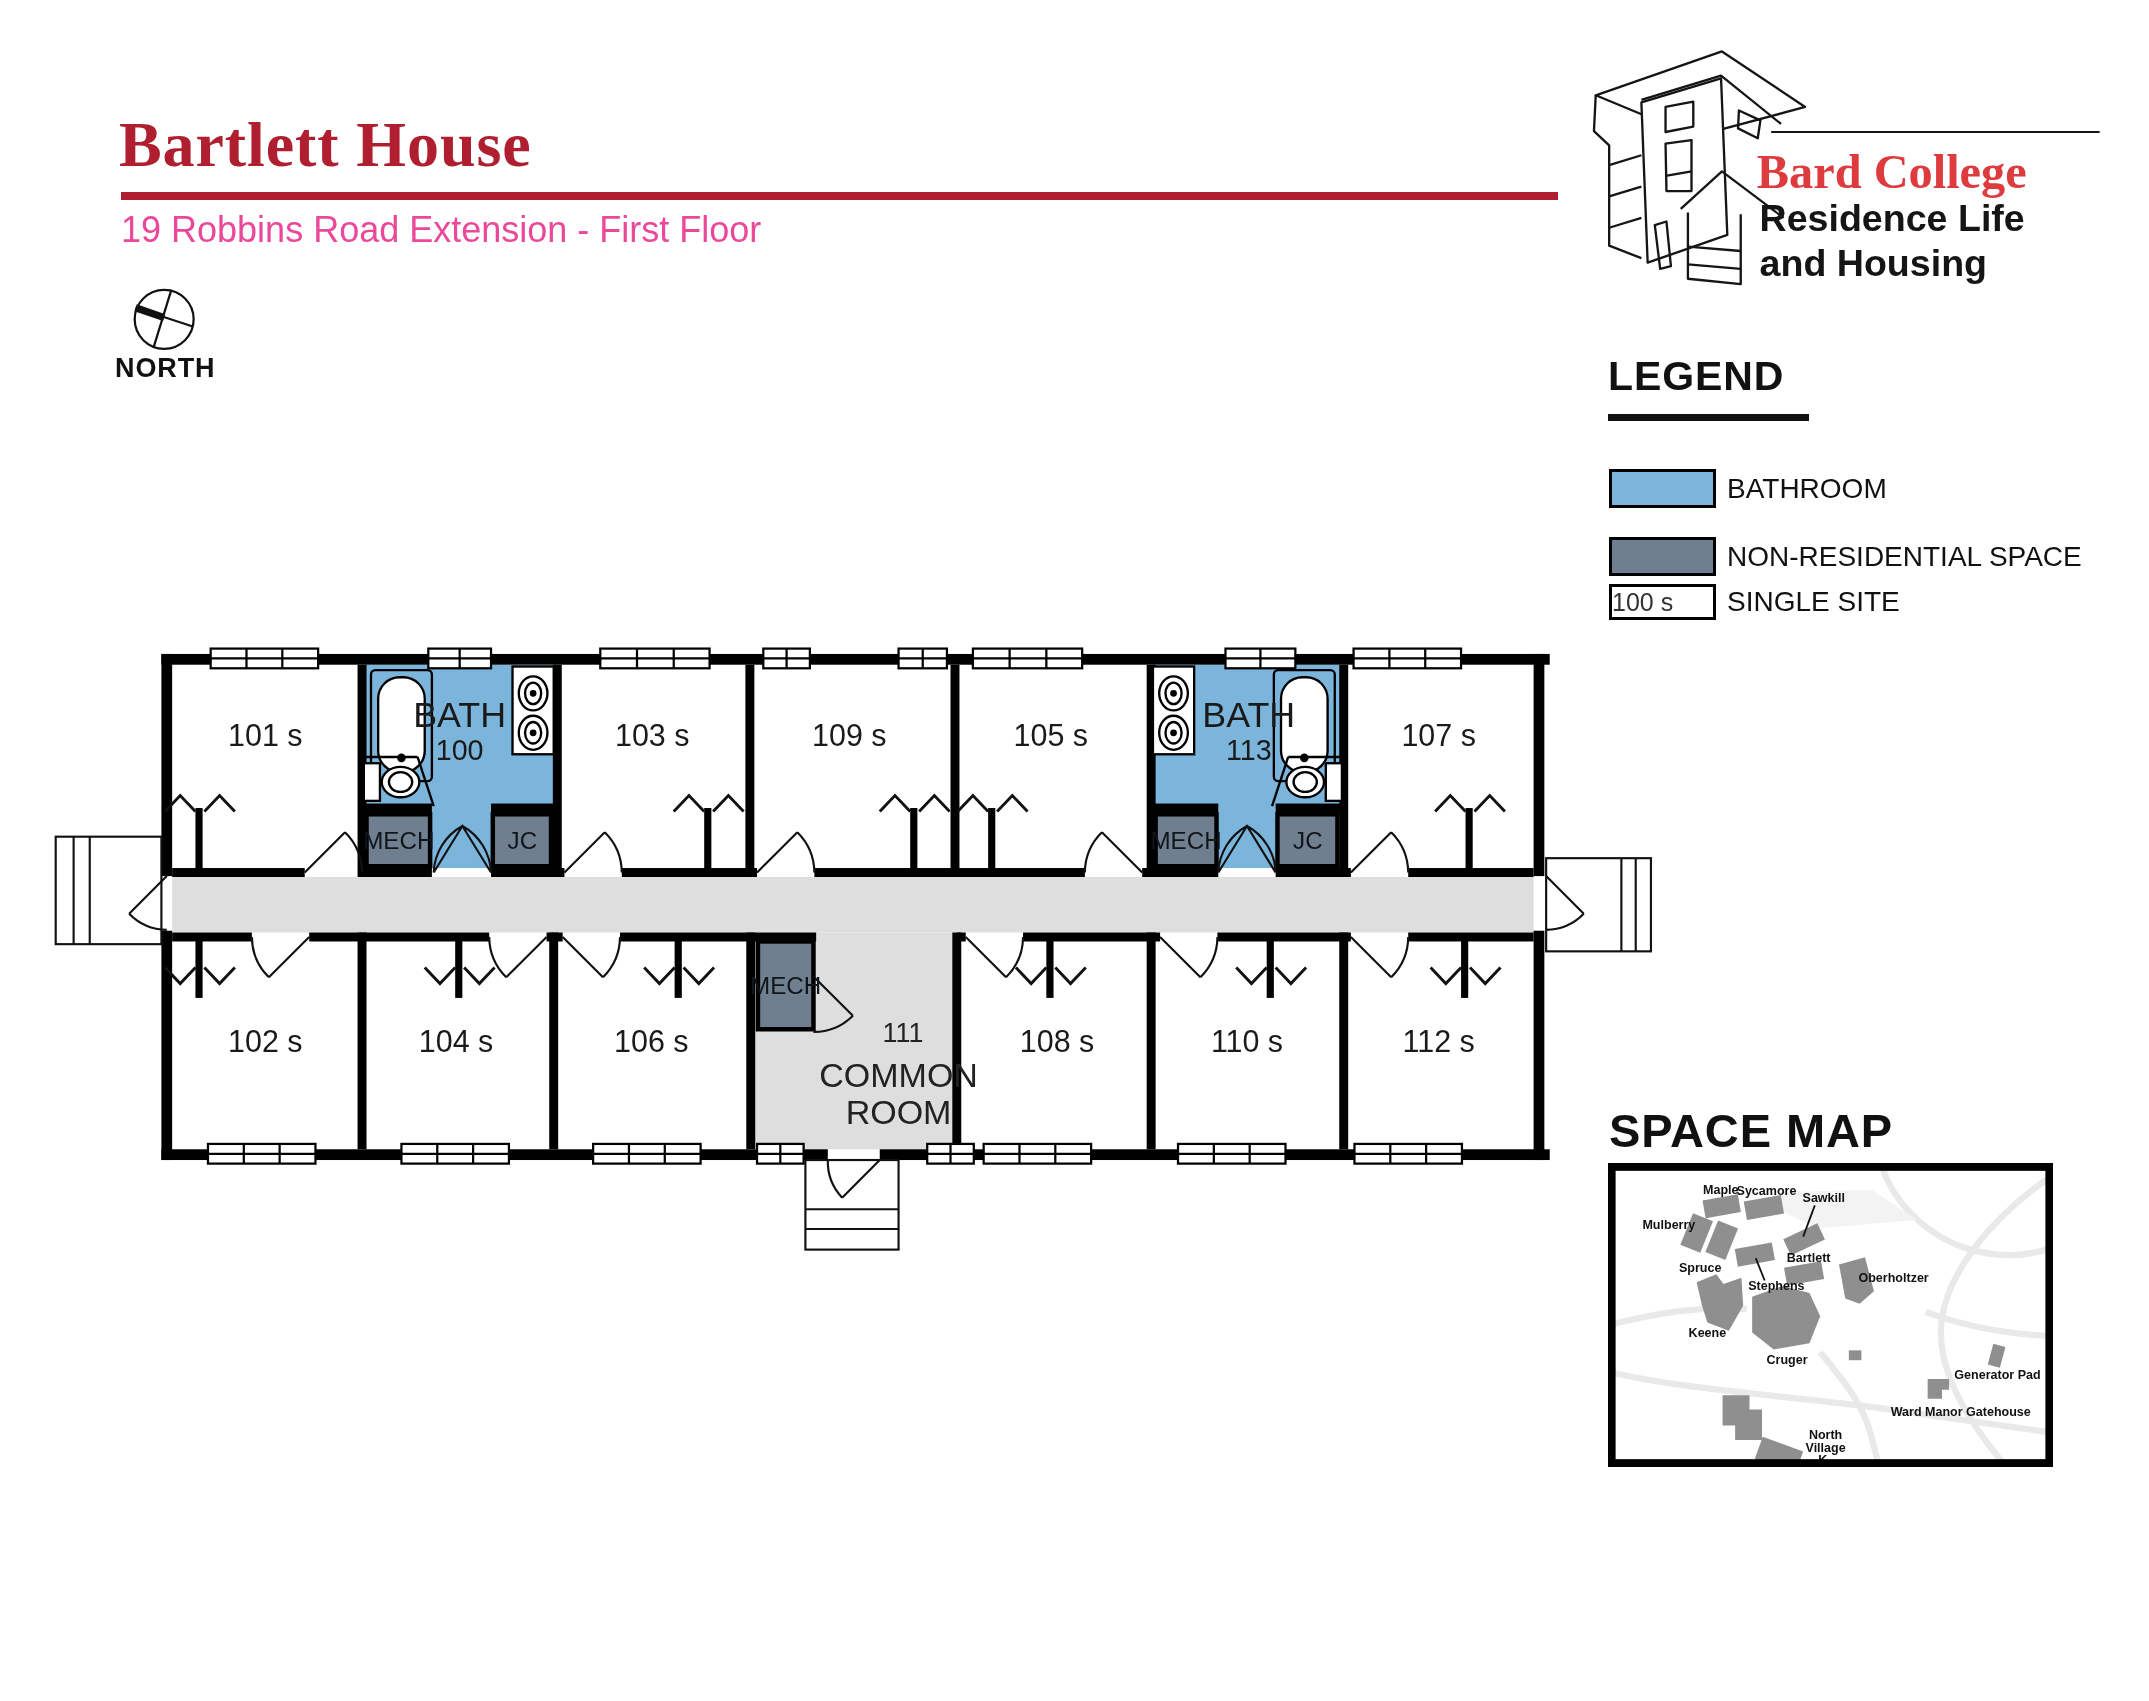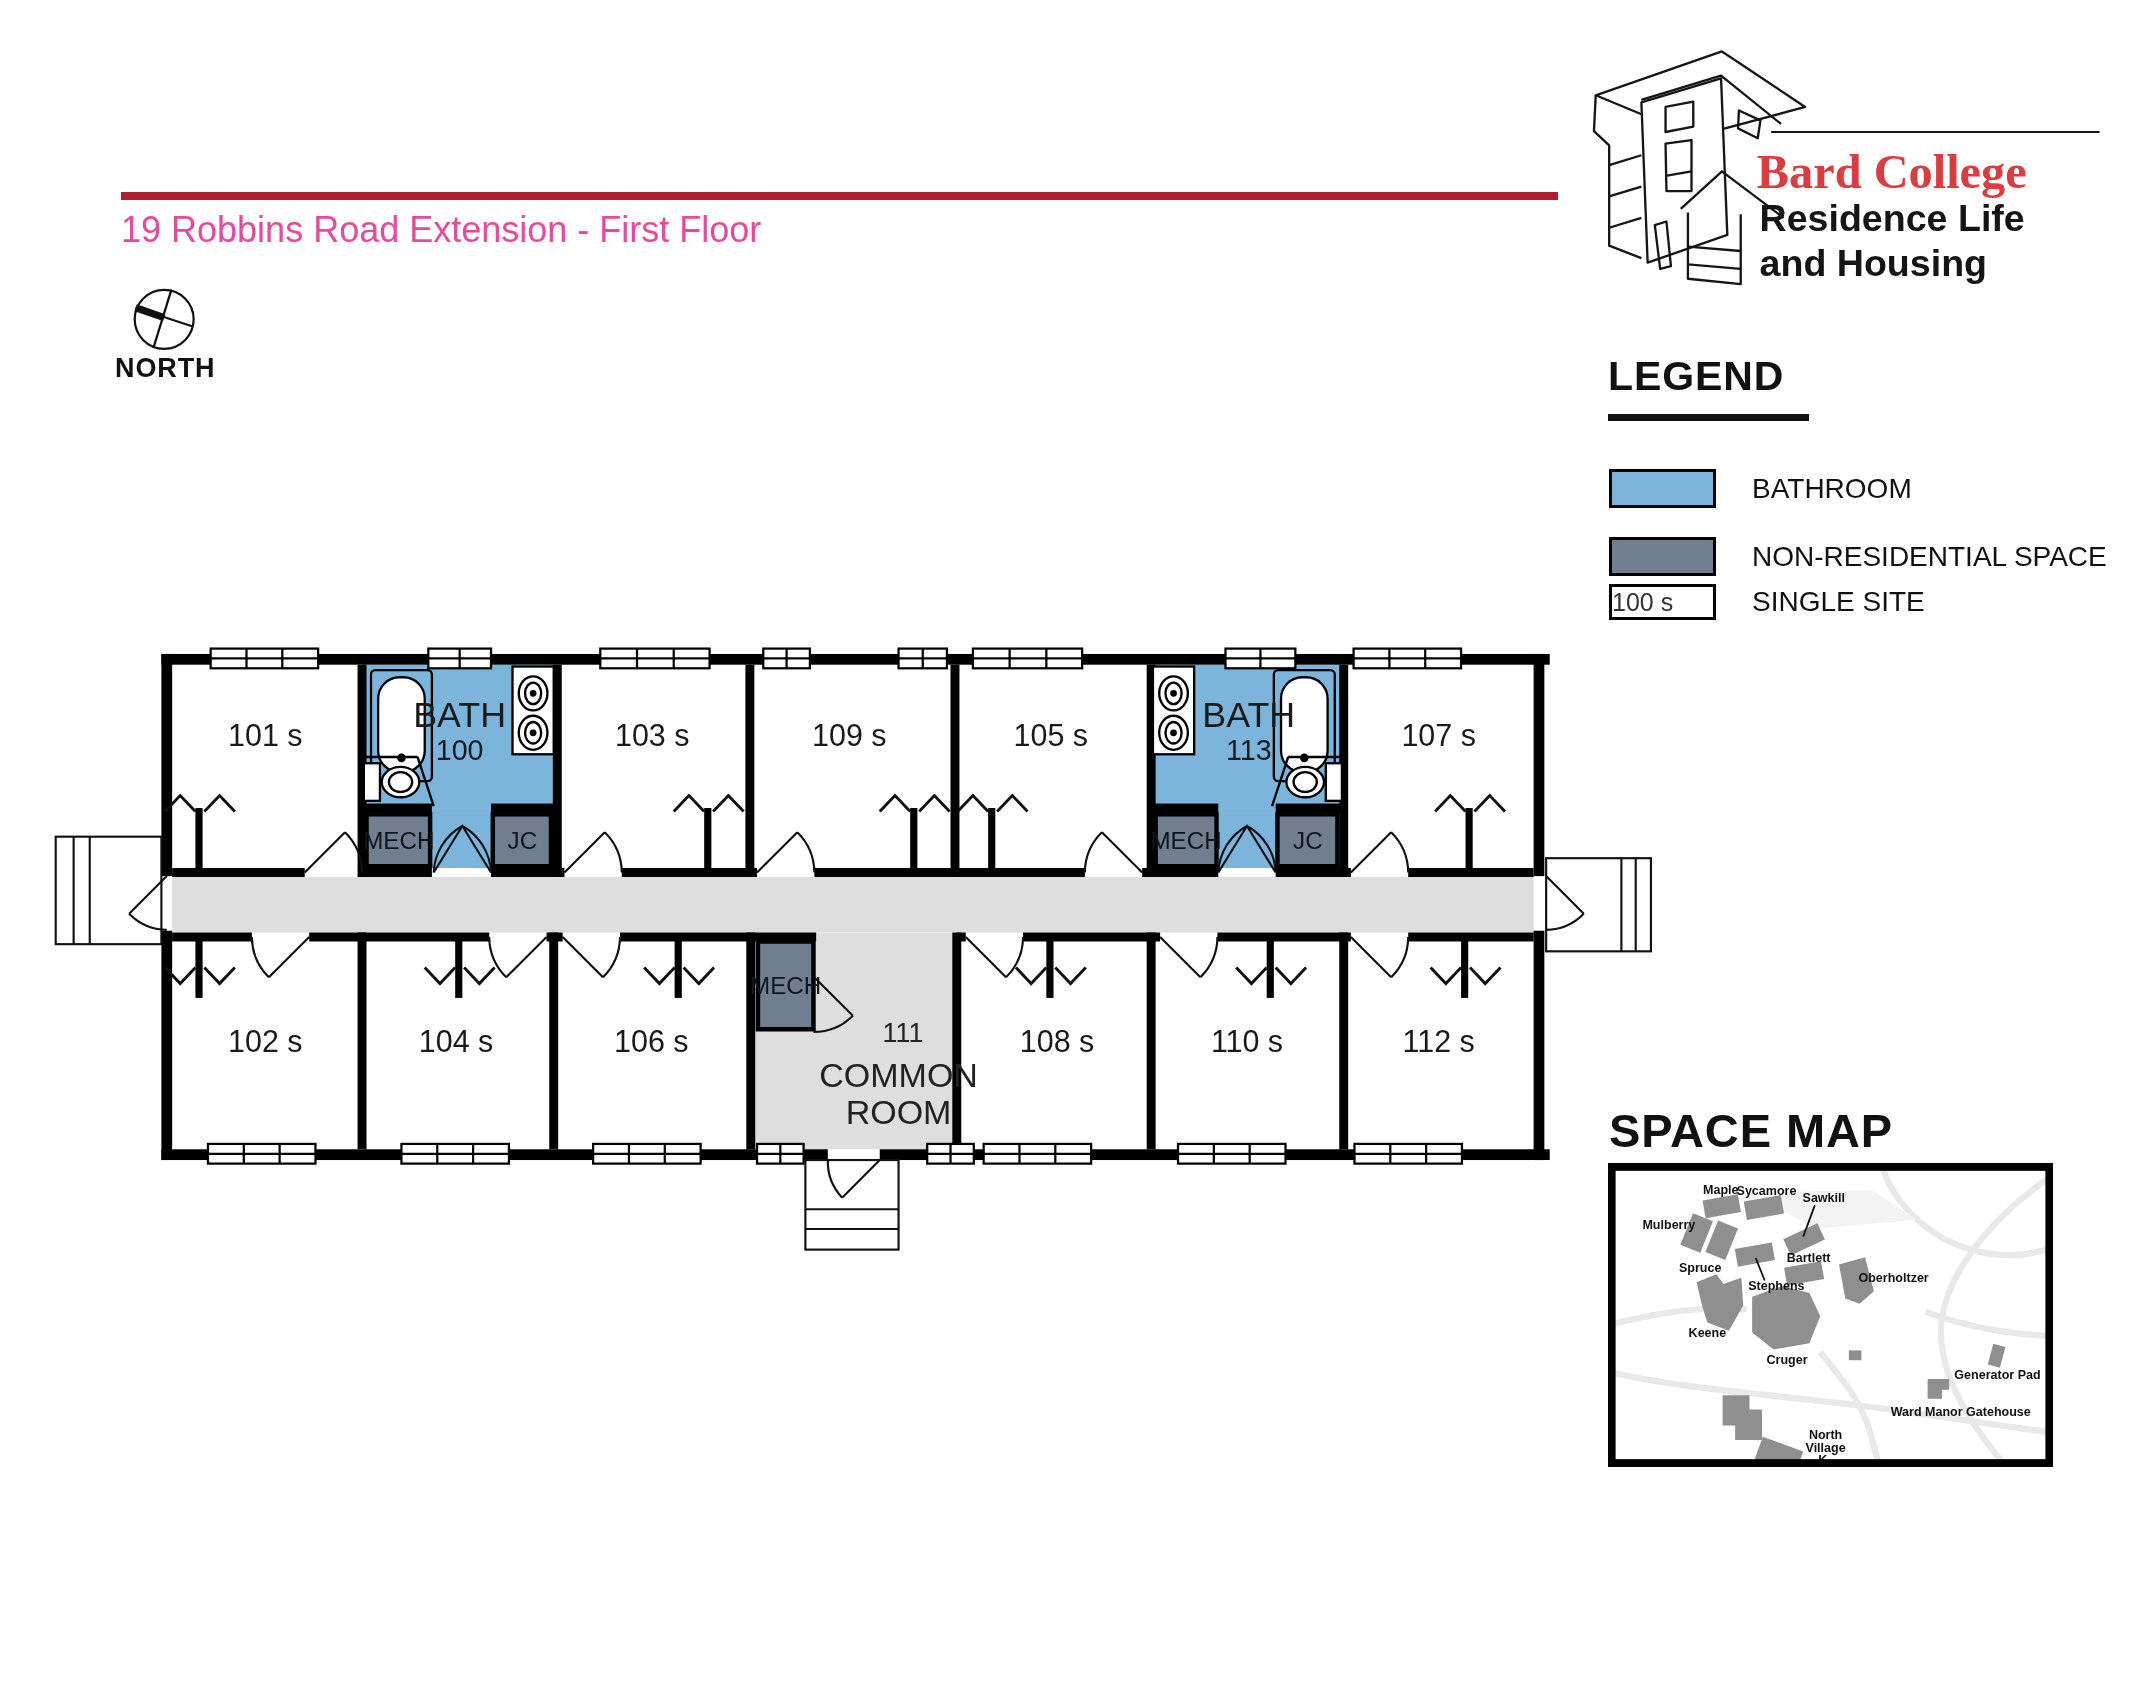--- a/index.html
+++ b/index.html
@@ -6,21 +6,21 @@
   .page{position:relative;width:2149px;height:1702px;background:#fff;overflow:hidden;
         font-family:"Liberation Sans",sans-serif;color:#111;}
   .abs{position:absolute;}
   .title{font-family:"Liberation Serif",serif;font-weight:bold;font-size:64px;color:#AF1F2F;
          letter-spacing:0.9px;line-height:1;}
   .subtitle{font-size:36px;color:#ec4899;line-height:1;}
   .rule{background:#AF1F2F;height:8px;}
   .north-label{font-size:27px;font-weight:bold;letter-spacing:0.9px;text-align:center;}
   .legend-title{font-size:41px;font-weight:bold;letter-spacing:0.9px;line-height:1;}
   .legend-underline{background:#111;height:7.2px;}
-  .legend-row{display:flex;align-items:center;gap:36px;}
+  .legend-row{display:flex;align-items:center;gap:11px;}
   .swatch{width:107px;height:39px;border:3.6px solid #000;box-sizing:border-box;}
   .swatch-bath{background:#7CB5DC;}
   .swatch-nonres{background:#6F7F8F;}
   .swatch-single{background:#fff;height:36px;display:flex;align-items:center;justify-content:flex-start;
                  font-size:25px;color:#333;}
   .legend-label{font-size:28px;color:#111;white-space:nowrap;}
   .sitemap-title{font-size:47px;font-weight:bold;letter-spacing:0.9px;}
   svg text{font-family:"Liberation Sans",sans-serif;fill:#1a1a1a;}
   .logo-college{font-family:"Liberation Serif",serif;font-weight:bold;font-size:54px;fill:#DE3B3E;}
   .logo-dept{font-family:"Liberation Sans",sans-serif;font-weight:bold;font-size:42px;fill:#151515;}
@@ -30,20 +30,21 @@
   .svc-lbl{font-size:27px;fill:#10151a;}
   .common-lbl{font-size:38px;fill:#222;}
   .commonnum-lbl{font-size:30px;fill:#222;}
   .map-lbl{font-size:14px;font-weight:bold;fill:#111;}
 </style>
 </head>
 <body>
 
 <div class="page">
 
+  <div class="abs title" style="left:119px;top:113px;">Bartlett House</div>
   <div class="abs rule" style="left:121px;top:192px;width:1437px;"></div>
   <div class="abs subtitle" style="left:121px;top:212px;">19 Robbins Road Extension - First Floor</div>
 
   <svg class="abs" style="left:107px;top:269px;" width="134" height="90" viewBox="120 300 150 100">
     <circle cx="184" cy="356" r="33" fill="none" stroke="#111" stroke-width="2.5"></circle>
     <line x1="192" y1="323" x2="172" y2="388" stroke="#111" stroke-width="2.5"></line>
     <line x1="152" y1="343" x2="216" y2="364" stroke="#111" stroke-width="2.5"></line>
     <line x1="152" y1="343" x2="184" y2="354" stroke="#111" stroke-width="8"></line>
   </svg>
   <div class="abs north-label" style="left:115px;top:353px;width:100px;">NORTH</div>

